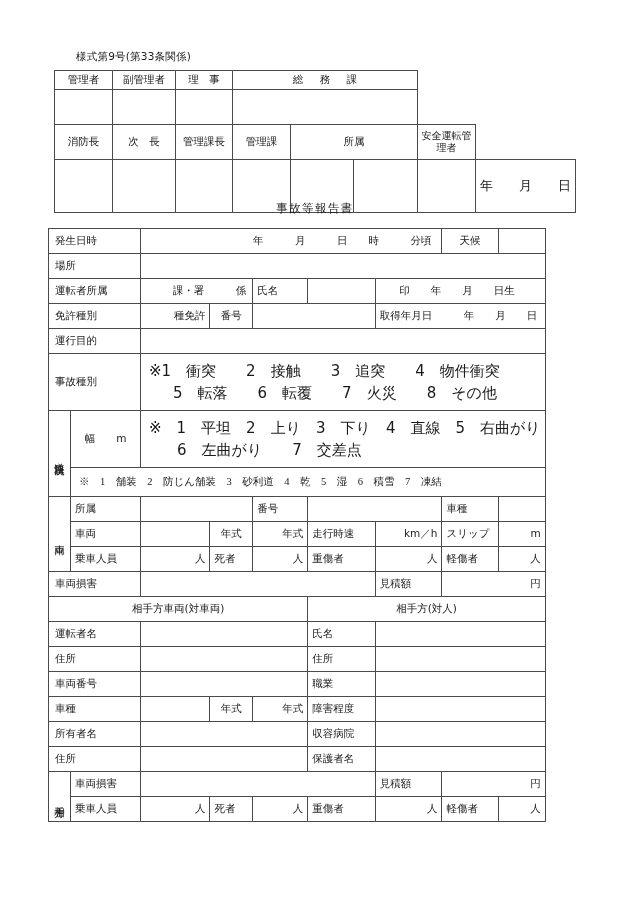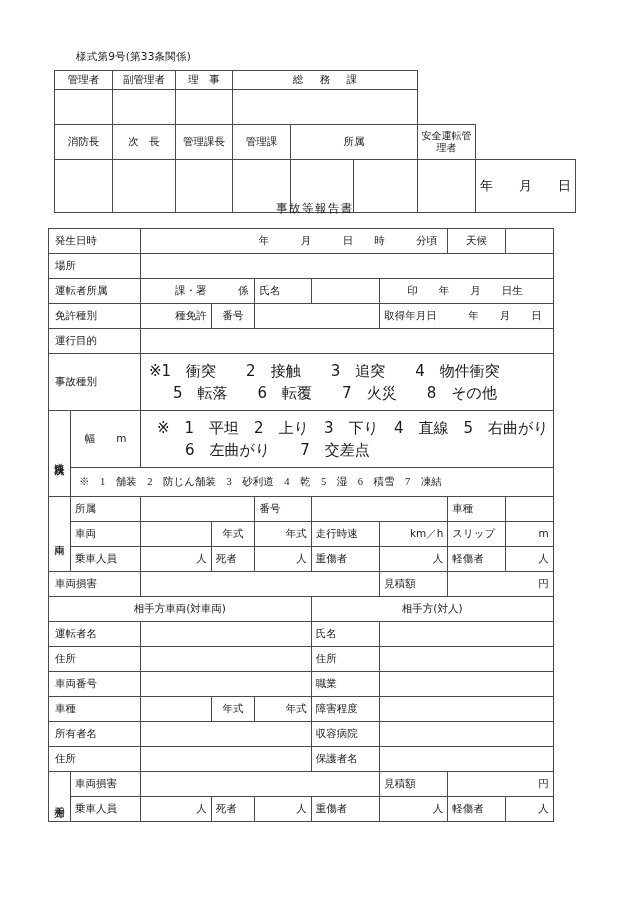--- a/index.html
+++ b/index.html
@@ -234,21 +234,21 @@
           <div class="opt-line">※1　衝突　　2　接触　　3　追突　　4　物件衝突</div>
           <div class="opt-line" style="padding-left:24px;">5　転落　　6　転覆　　7　火災　　8　その他</div>
         </td>
       </tr>
 
       <tr>
         <td class="vert-cell" rowspan="2" style="height:80px;">
           <span class="vert">道路状況</span>
         </td>
         <td class="c tall3">幅　　m</td>
-        <td class="l tall3" colspan="7" style="padding-left:16px;">
+        <td class="l tall3" colspan="7" style="padding-left:8px;">
           <div class="opt-line">※　1　平坦　2　上り　3　下り　4　直線　5　右曲がり</div>
           <div class="opt-line" style="padding-left:28px;">6　左曲がり　　7　交差点</div>
         </td>
       </tr>
 
       <tr>
         <td class="l" colspan="8" style="padding-left:8px; height:28px;font-family:Liberation Serif, serif;">※　1　舗装　2　防じん舗装　3　砂利道　4　乾　5　湿　6　積雪　7　凍結</td>
       </tr>
 
       <tr>

